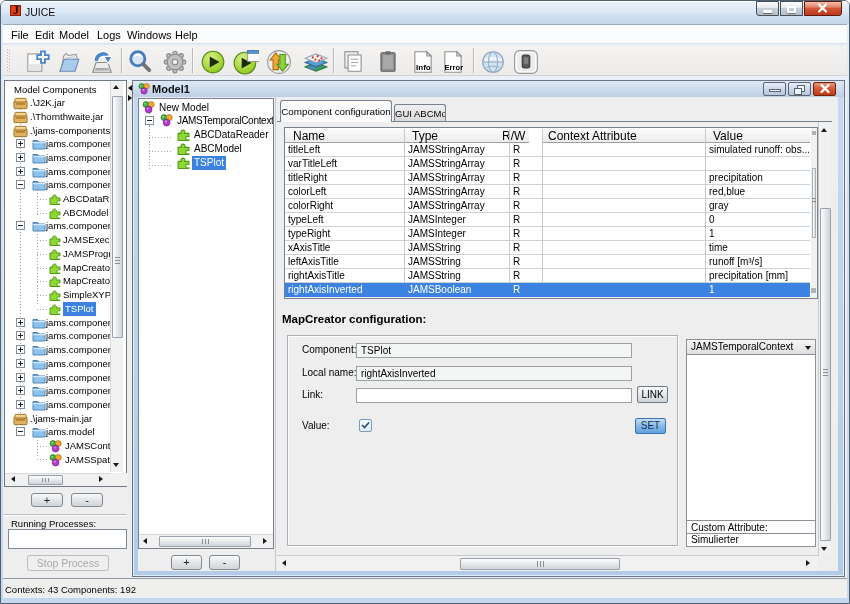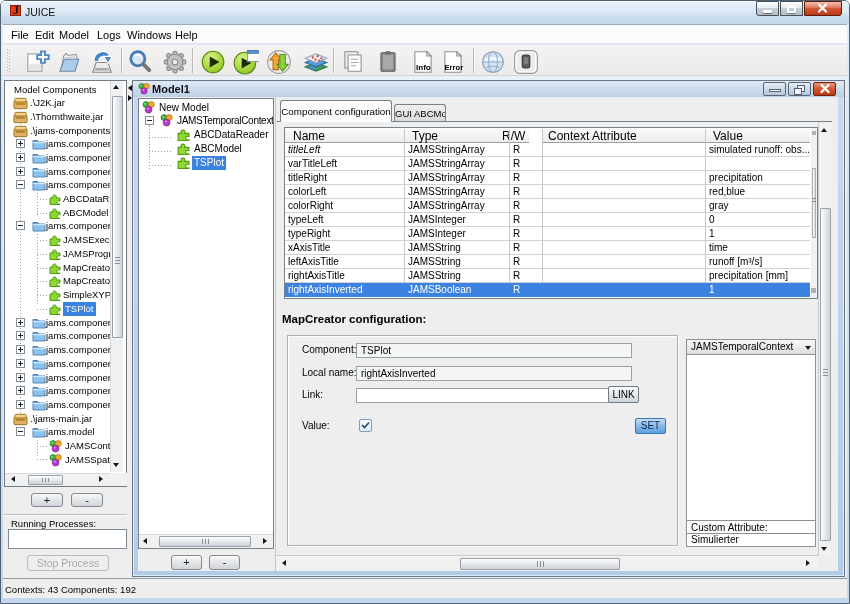--- a/index.html
+++ b/index.html
@@ -565,21 +565,21 @@
 <div class="tab" id="tab2">GUI ABCModel</div>
 <div class="tab" id="tab1">Component configuration</div>
 
 <div id="tbl-border"></div>
 <div class="th" style="left:285px;width:120px;padding-left:8px">Name</div>
 <div class="th" style="left:405px;width:105px;padding-left:7px">Type</div>
 <div class="th" style="left:496px;width:33px;padding-left:6px">R/W</div>
 <div class="th" style="left:543px;width:163px;padding-left:5px">Context Attribute</div>
 <div class="th" style="left:706px;width:104px;padding-left:7px">Value</div>
 <div id="tblrows">
-  <div class="td" style="left:285px;top:143px;width:119px;font-style:italic;">titleLeft</div>
+  <div class="td" style="left:285px;top:143px;width:119px;">titleLeft</div>
   <div class="td" style="left:405px;top:143px;width:104px;">JAMSStringArray</div>
   <div class="td" style="left:510px;top:143px;width:32px;">R</div>
   <div class="td" style="left:706px;top:143px;width:103px;">simulated runoff: obs...</div>
   <div class="td" style="left:285px;top:157px;width:119px;">varTitleLeft</div>
   <div class="td" style="left:405px;top:157px;width:104px;">JAMSStringArray</div>
   <div class="td" style="left:510px;top:157px;width:32px;">R</div>
   <div class="abs" style="left:285px;top:156px;width:525px;height:1px;background:#cdd2d6"></div>
   <div class="td" style="left:285px;top:171px;width:119px;">titleRight</div>
   <div class="td" style="left:405px;top:171px;width:104px;">JAMSStringArray</div>
   <div class="td" style="left:510px;top:171px;width:32px;">R</div>
@@ -633,21 +633,21 @@
 <div class="colline" style="left:705px"></div>
 
 <div id="attrlabel">MapCreator configuration:</div>
 <div id="attr-box"></div>
 <div class="flabel" style="left:302px;top:344px">Component:</div>
 <div class="ffield" style="top:343px">TSPlot</div>
 <div class="flabel" style="left:302px;top:367px">Local name:</div>
 <div class="ffield" style="top:366px">rightAxisInverted</div>
 <div class="flabel" style="left:302px;top:389px">Link:</div>
 <div class="ffield" style="top:388px;background:#fff"></div>
-<div class="mbtn" style="left:608px;top:386px;width:31px">LINK</div>
+<div class="mbtn" style="left:637px;top:386px;width:31px">LINK</div>
 <div class="flabel" style="left:302px;top:420px">Value:</div>
 <div id="chk"><svg width="11" height="11" viewBox="0 0 11 11">
       <path d="M2 5 L4.5 7.5 L9 2.5" fill="none" stroke="#2a4a66" stroke-width="1.6"></path>
     </svg></div>
 <div id="setbtn">SET</div>
 
 <div id="combo">JAMSTemporalContext<span class="ar dn" style="right:4px;top:6px;position:absolute"></span></div>
 <div id="list"></div>
 <div id="custlab">Custom Attribute:</div>
 <div id="custfield">Simulierter</div>

